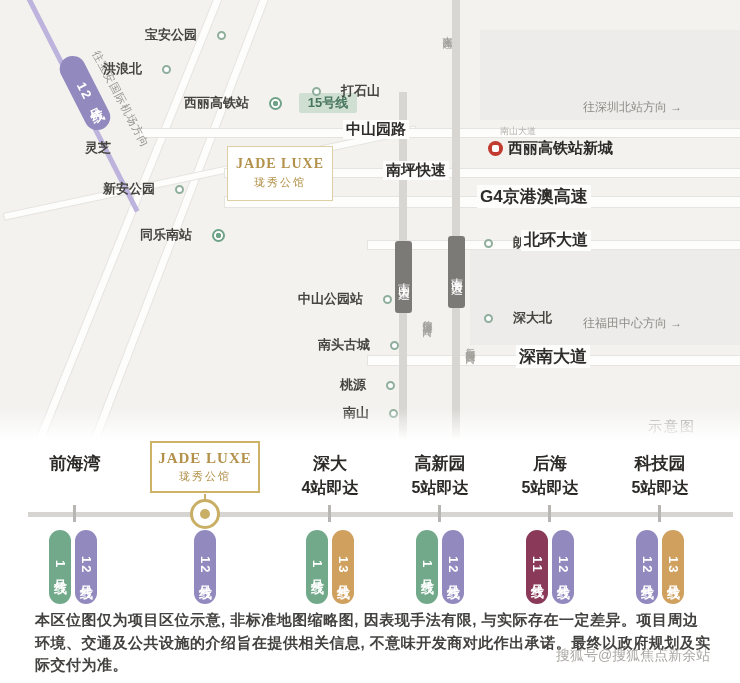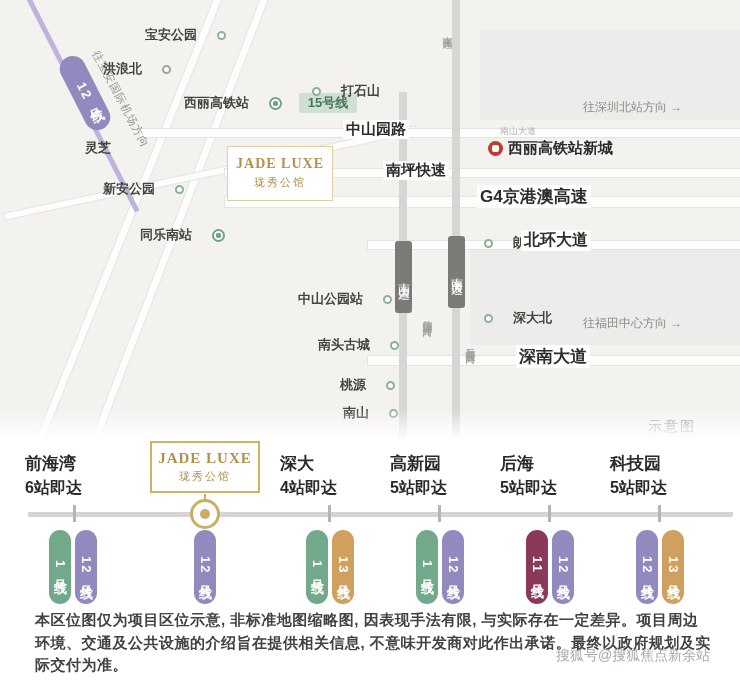--- a/index.html
+++ b/index.html
@@ -32,21 +32,21 @@
   .gold-sub{color:#b3914a;letter-spacing:2px}
 
   .hsr{position:absolute;display:flex;align-items:center;gap:5px}
   .hsr-icon{width:15px;height:15px;border-radius:50%;display:inline-block;position:relative;flex:0 0 auto}
   .hsr-icon::after{content:"";position:absolute;left:4px;top:4px;width:7px;height:7px;border-radius:2px;background:#fff}
   .hsr-label{font-size:15px;font-weight:700;color:#2c2b29;white-space:nowrap}
   .hsr-caption{position:absolute;font-size:9px;color:#b5b3ae;white-space:nowrap}
   .schematic{position:absolute;font-size:14px;color:#8e8c87;letter-spacing:2px}
 
   
-  .stop{position:absolute;top:452px;width:100px;text-align:left;color:#2b2a27}
+  .stop{position:absolute;top:452px;width:100px;text-align:center;color:#2b2a27}
   .stop-name{font-size:17px;font-weight:700}
   .stop-note{font-size:16px;font-weight:700;margin-top:3px}
   .track{position:absolute;left:28px;top:512px;width:705px;height:5px;background:#d7d5d1}
   .tick{position:absolute;top:505px;width:3px;height:17px;background:#b8b6b2}
   .pill{position:absolute;top:530px;width:22px;height:74px;border-radius:11px;color:#fff;writing-mode:vertical-rl;font-size:13px;font-weight:700;letter-spacing:2px;display:flex;align-items:center;justify-content:center}
   .ring-outer{position:absolute;left:190px;top:499px;width:30px;height:30px;border:3px solid #c9ae66;border-radius:50%;background:#fff}
   .ring-inner{position:absolute;left:200px;top:509px;width:10px;height:10px;border-radius:50%;background:#c9ae66}
   .connector{position:absolute;left:204px;top:494px;width:2px;height:8px;background:#c9ae66}
 
   .disclaimer{position:absolute;left:35px;top:609px;width:678px;font-size:15px;line-height:1.5;color:#434240;font-weight:600;letter-spacing:.5px}
@@ -156,21 +156,20 @@
     </div>
 
     <div class="schematic" style="left:648px;top:418px">示意图</div>
     <div class="fade"></div>
   </div>
 
   <div>
 
     <div class="stop" style="left:25px">
       <div class="stop-name">前海湾</div>
-      <div class="stop-note">6站即达</div>
     </div>
     <div class="stop" style="left:280px">
       <div class="stop-name">深大</div>
       <div class="stop-note">4站即达</div>
     </div>
     <div class="stop" style="left:390px">
       <div class="stop-name">高新园</div>
       <div class="stop-note">5站即达</div>
     </div>
     <div class="stop" style="left:500px">

